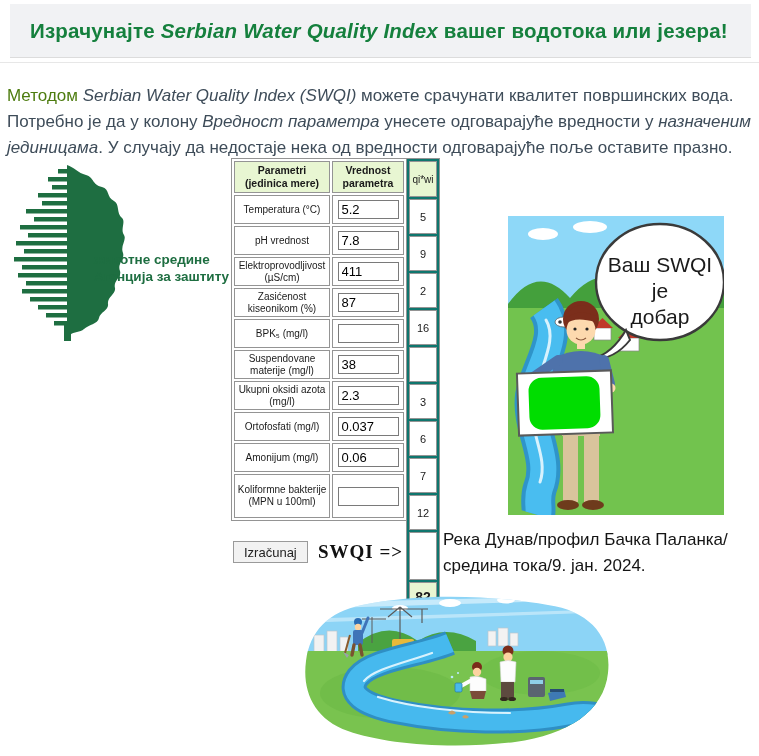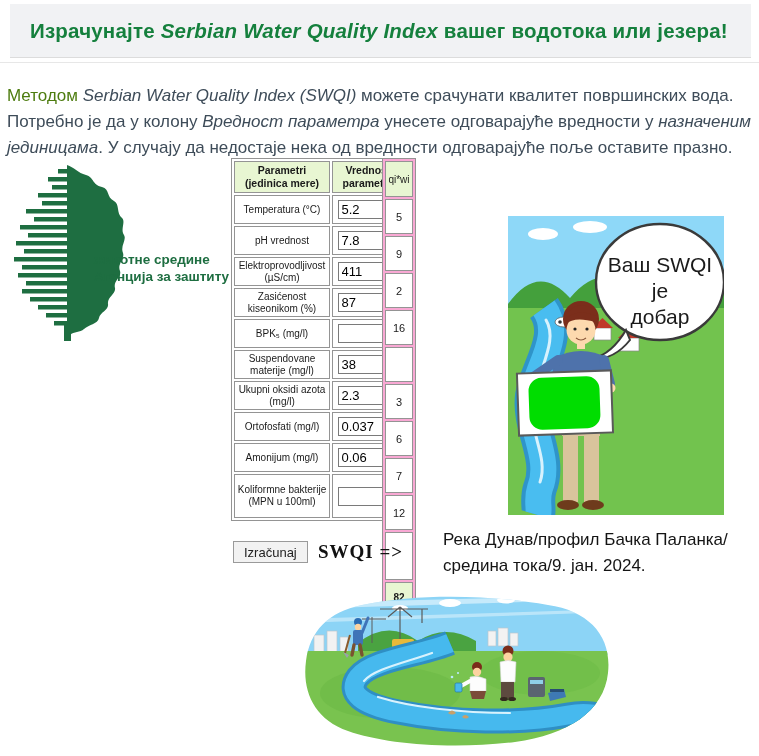--- a/index.html
+++ b/index.html
@@ -23,26 +23,26 @@
 
   
   table.calc{position:absolute;left:231px;top:158px;border-collapse:separate;border-spacing:2px;border:1px solid #949494;background:#fff;}
   table.calc th,table.calc td{border:1px solid #949494;background:#fff;text-align:center;vertical-align:middle;padding:1px 2px;}
   table.calc th{background:#e8f6d2;font-size:10.5px;font-weight:bold;color:#1a1a1a;line-height:13px;}
   td.label{width:90px;font-size:10px;line-height:12px;color:#1a1a1a;font-weight:normal;}
   td.val{width:66px;}
   tr.rh{height:32px;} tr.r1{height:29px;} tr.tall{height:44px;}
   td.val input{width:56px;height:17px;border:1px solid #7a7a7a;font-size:13px;font-family:"Liberation Sans",sans-serif;padding:0 0 0 3px;}
 
-  table.qicol{position:absolute;left:382px;top:158px;border-collapse:separate;border-spacing:2px;border:1px solid #949494;background:#f9a8d4;}
+  table.qicol{position:absolute;left:406px;top:158px;border-collapse:separate;border-spacing:2px;border:1px solid #949494;background:#0f766e;}
   table.qicol th,table.qicol td{border:1px solid #949494;background:#fff;text-align:center;vertical-align:middle;font-size:11px;color:#1a1a1a;width:24px;}
   table.qicol th{background:#e8f6d2;font-size:10px;font-weight:normal;height:32px;}
   table.qicol td{height:31px;}
   table.qicol td.tallq{height:44px;}
-  table.qicol td.result{height:26px;background:#e8f6d2;font-weight:bold;font-size:10px;text-align:center;}
+  table.qicol td.result{height:26px;background:#e8f6d2;font-weight:bold;font-size:14px;text-align:center;}
 
   .calc-btn{position:absolute;left:233px;top:541px;font-family:"Liberation Sans",sans-serif;font-size:13px;color:#222;background:#f2f2f2;border:1px solid #9a9a9a;padding:2px 10px;height:22px;}
   .swqi-label{position:absolute;left:318px;top:541px;font-family:"Liberation Serif",serif;font-weight:bold;font-size:19px;color:#111;letter-spacing:1px;}
 
   
   .illu{position:absolute;left:508px;top:216px;}
   svg text{font-family:"Liberation Sans",sans-serif;}
 
   
   .caption{position:absolute;left:443px;top:527px;width:312px;font-size:17px;line-height:26px;color:#141414;}

